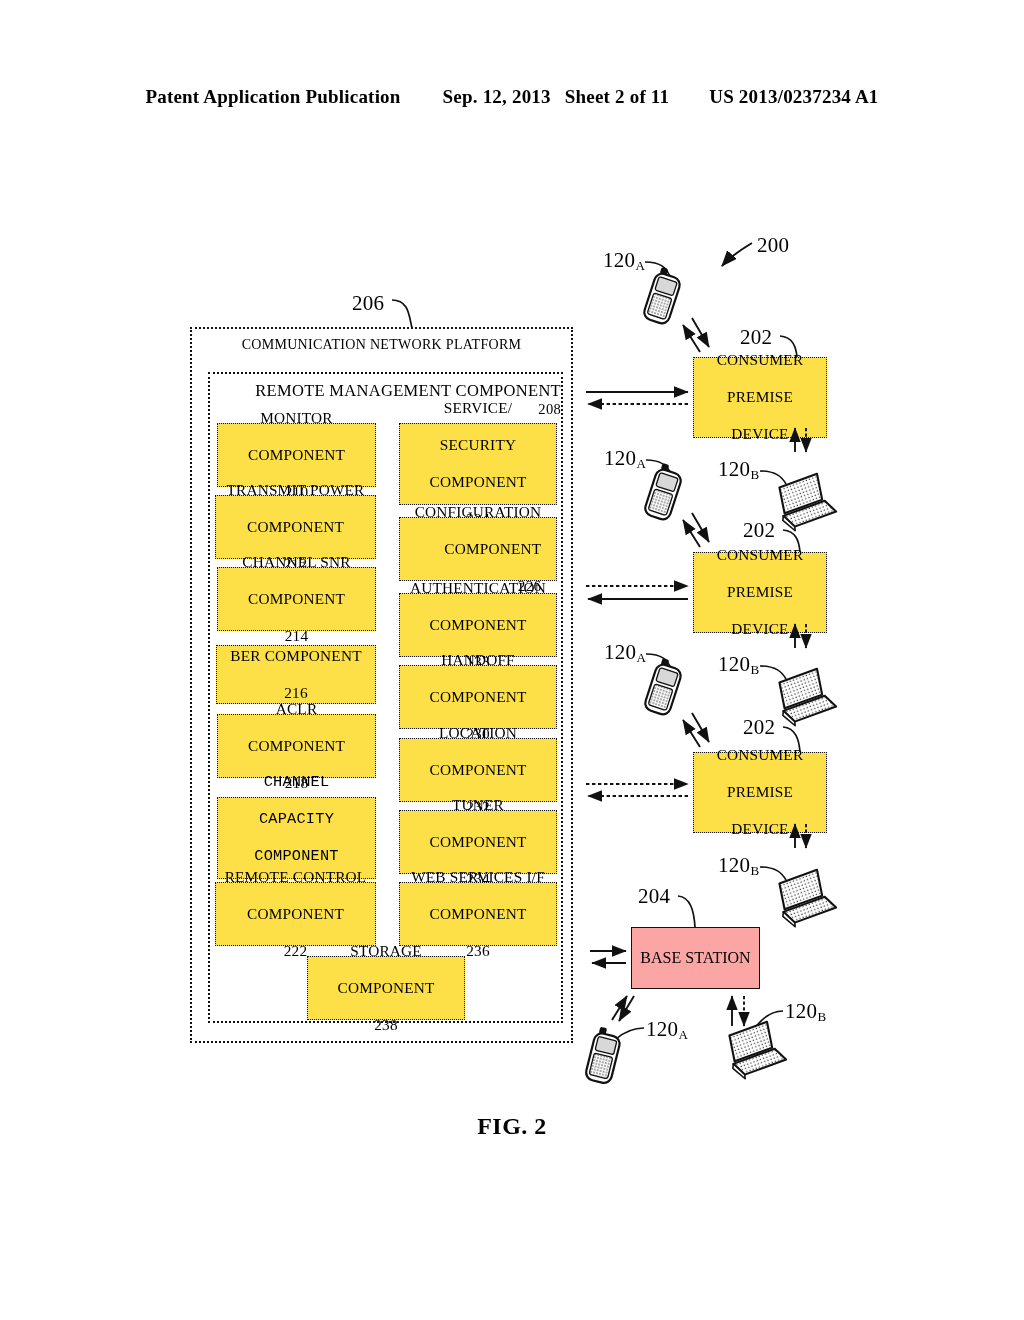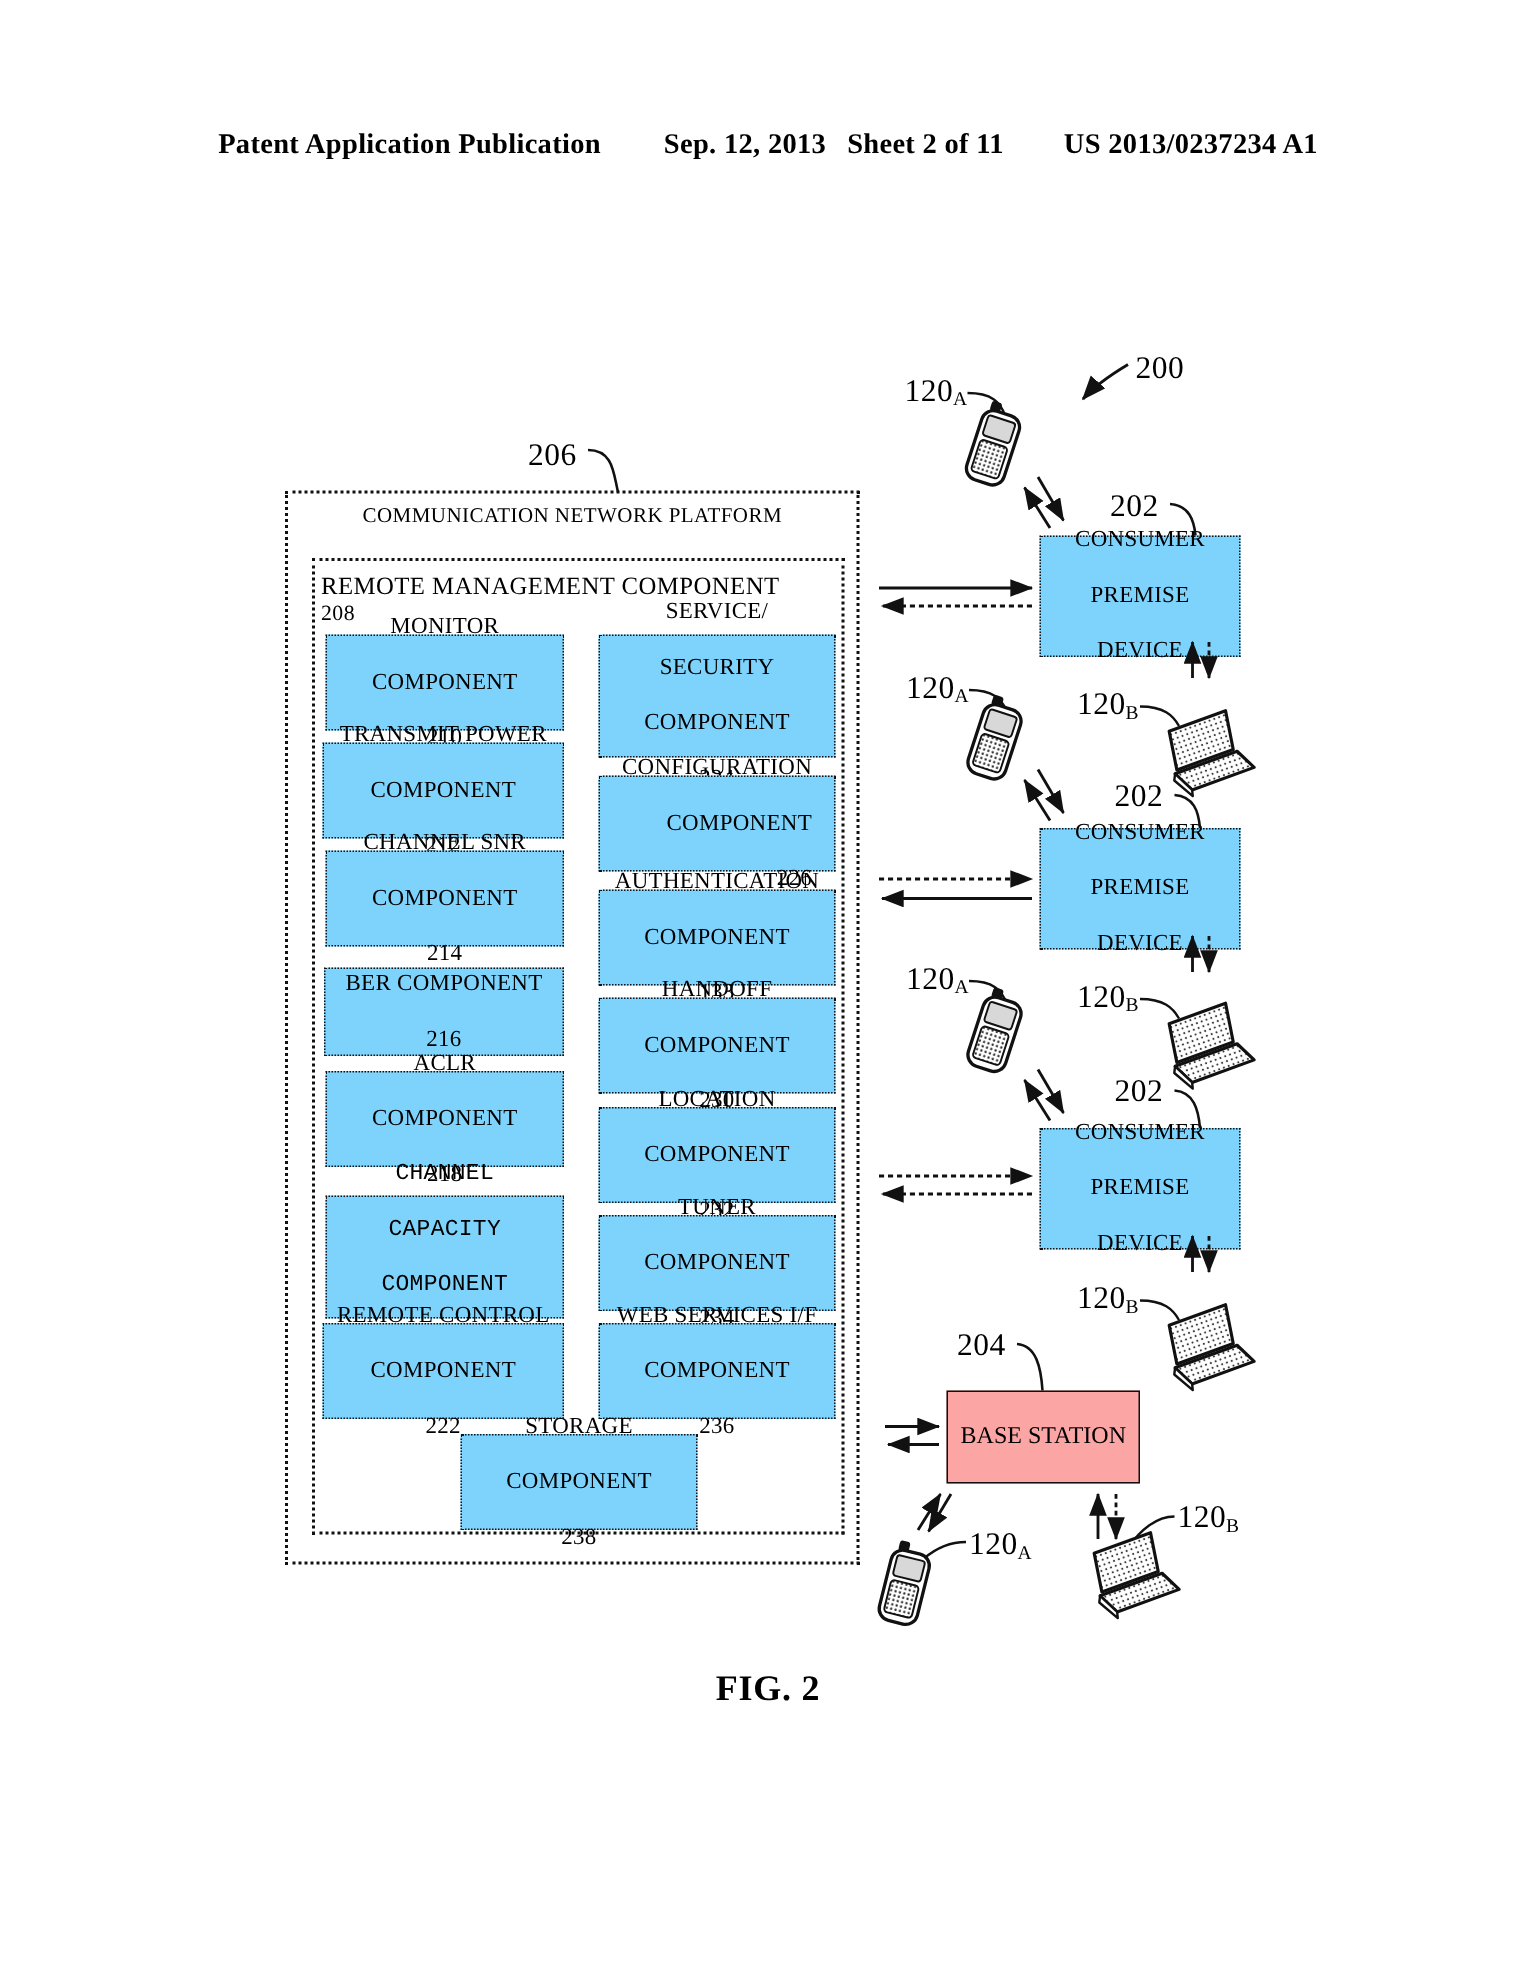--- a/index.html
+++ b/index.html
@@ -27,25 +27,25 @@
   }
 
   
   .dotbox{position:absolute;border:2px dotted #111;background:#fff;box-sizing:border-box;}
   .solidbox{position:absolute;border:1.6px solid #111;background:#fca5a5;box-sizing:border-box;}
   .platform-title{
     position:absolute;left:0;right:0;top:8px;text-align:center;
     font-size:14px;letter-spacing:.3px;
   }
   .rmc-title{
-    position:absolute;left:4px;right:0;top:7px;text-align:left;
+    position:absolute;left:16px;right:0;top:7px;text-align:right;
     font-size:16.5px;line-height:19px;letter-spacing:.3px;
   }
   .cell{
-    position:absolute;box-sizing:border-box;border:1.7px dotted #111;background:#7dd3fc;
+    position:absolute;box-sizing:border-box;border:1.7px dotted #111;background:#fde047;
     display:flex;align-items:center;justify-content:center;text-align:center;
   }
   .cell span{font-size:15.3px;line-height:18.6px;display:block;letter-spacing:.2px;}
 
   
   .ref{position:absolute;font-size:21px;letter-spacing:.3px;white-space:nowrap;}
   .ref sub{font-size:13px;vertical-align:baseline;position:relative;top:3px;}
 
   svg.overlay{position:absolute;left:0;top:0;width:1024px;height:1320px;pointer-events:none;}
 </style>

